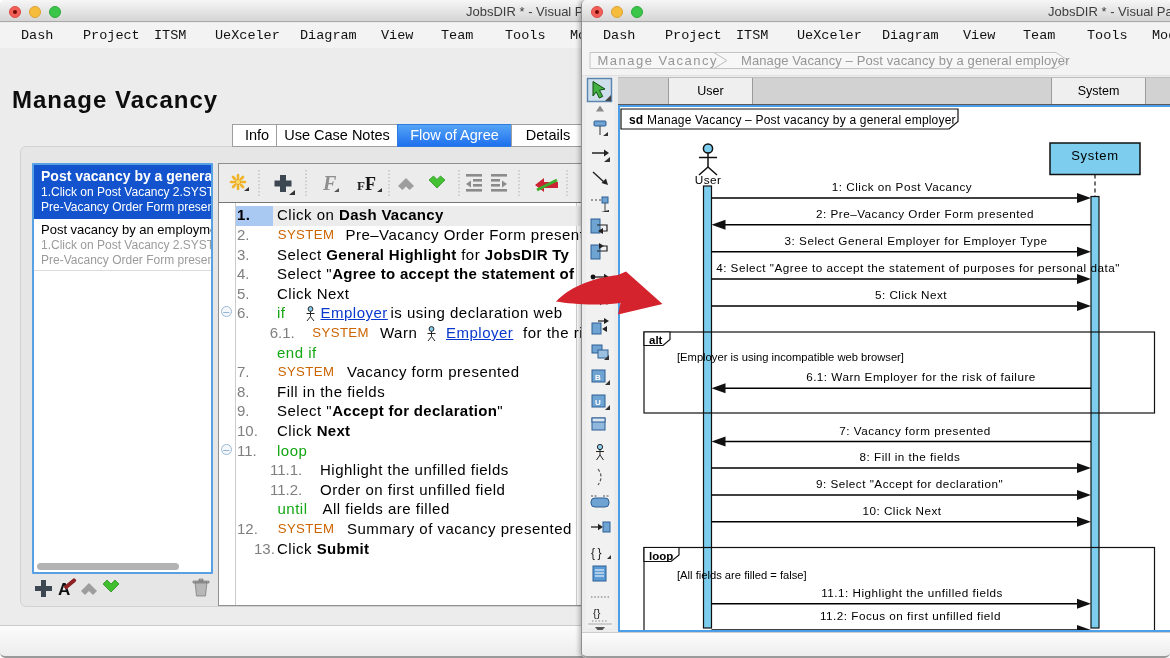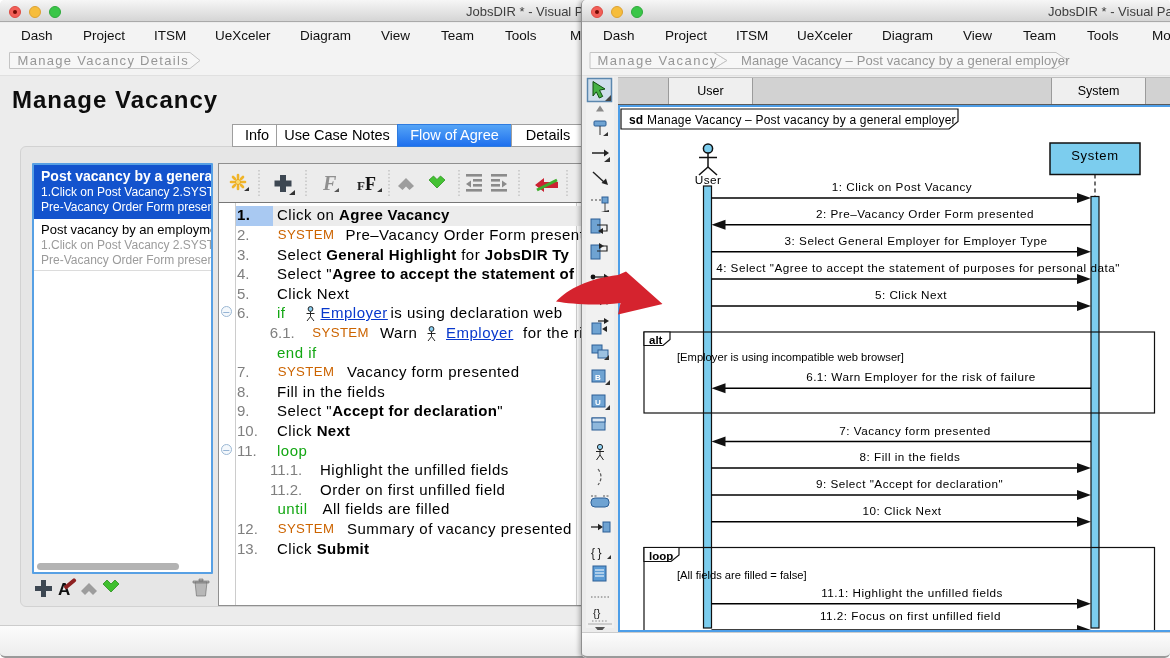--- a/index.html
+++ b/index.html
@@ -9,21 +9,21 @@
 .win { position:absolute; top:0; height:658px; background:#ececec; border-radius:5px 5px 5px 5px; overflow:hidden; }
 #winL { left:0; width:592px; z-index:1; }
 #winR { left:581px; width:589px; z-index:2; border-left:1px solid #8f8f8f; box-shadow:-2px 0 4px rgba(0,0,0,0.25); }
 .titlebar { position:absolute; left:0; top:0; right:0; height:22px; background:linear-gradient(#f6f6f6,#d5d5d5); border-bottom:1px solid #a9a9a9; }
 .tl { position:absolute; top:5.5px; width:12px; height:12px; border-radius:50%; }
 .tl.red { background:#f25f58; border:1px solid #dd4b43; }
 .tl.yel { background:#f6bd3c; border:1px solid #dda232; }
 .tl.grn { background:#3ac648; border:1px solid #2fa93c; }
 .tl.red::after { content:""; position:absolute; left:3px; top:3px; width:4px; height:4px; border-radius:50%; background:#730b04; }
 .wtitle { position:absolute; top:4px; left:466px; font-size:13px; color:#3d3d3d; white-space:nowrap; }
-.menubar { position:absolute; left:0; top:23px; right:0; height:25px; background:#f3f3f3; }
+.menubar { position:absolute; left:0; top:23px; right:0; height:25px; background:#f3f3f3;font-family:Liberation Mono, monospace; }
 .menubar span { position:absolute; top:5px; font-size:13.5px; color:#111; white-space:nowrap; }
 .crumbbar { position:absolute; left:0; top:48px; right:0; height:28px; background:#f3f3f3; border-bottom:1px solid #e0e0e0; }
 .statusbar { position:absolute; left:0; right:0; bottom:0; height:33px; background:linear-gradient(#fcfcfc,#ededed); border-top:1px solid #cccccc; border-bottom:2px solid #9a9a9a; border-radius:0 0 5px 5px; }
 
 #h1L { left:12px; top:86px; font-size:24px; font-weight:bold; color:#0d0d0d; letter-spacing:1px; }
 .tabs { position:absolute; top:124px; height:23px; z-index:3; }
 .tab { position:absolute; top:0; height:23px; background:#ffffff; border:1px solid #9e9e9e; color:#000; font-size:14.5px; text-align:center; line-height:21px; }
 .tab.sel { background:linear-gradient(#55a4f6,#1e70ee); color:#fff; border-color:#2e7bdf; }
 #panelL { position:absolute; left:20px; top:146px; width:566px; height:461px; background:#e6e6e6; border:1px solid #d2d2d2; border-radius:6px; }
 #uclist { position:absolute; left:32px; top:163px; width:181px; height:411px; background:#ffffff; border:2px solid #57a0e4; border-radius:1px; overflow:hidden; }
@@ -68,26 +68,20 @@
       <span style="left:21px;">Dash</span>
       <span style="left:83px;">Project</span>
       <span style="left:154px;">ITSM</span>
       <span style="left:215px;">UeXceler</span>
       <span style="left:300px;">Diagram</span>
       <span style="left:381px;">View</span>
       <span style="left:441px;">Team</span>
       <span style="left:505px;">Tools</span>
       <span style="left:570px;">Modeling</span>
     </div>
-    <div class="crumbbar">
-      <svg class="abs" style="left:0;top:0;" width="592" height="28" viewBox="0 0 592 28">
-        <path d="M9.5,4.5 H190 L200,12.5 L190,20.5 H9.5 Z" fill="#f7f7f7" stroke="#c4c4c4" stroke-width="1"></path>
-        <text x="17.5" y="17" font-size="13" fill="#969696" letter-spacing="1.3">Manage Vacancy Details</text>
-      </svg>
-    </div>
     <div class="abs" id="h1L">Manage Vacancy</div>
     <div class="tabs" style="left:232px; width:354px;">
       <div class="tab" style="left:0; width:50px;">Info</div>
       <div class="tab" style="left:44px; width:122px;">Use Case Notes</div>
       <div class="tab sel" style="left:165px; width:115px;">Flow of Agree</div>
       <div class="tab" style="left:279px; width:74px;">Details</div>
     </div>
     <div id="panelL"></div>
     <div id="uclist">
       <div id="ucsel">
@@ -178,21 +172,21 @@
           </g>
         </svg>
       </div>
       <div id="flowlist">
         <div class="gutline"></div>
         <div class="abs" style="left:357px;top:0;bottom:0;width:1px;background:#cfcfcf;"></div>
         <div class="abs" style="left:17px;top:3px;width:37px;height:20px;background:#a9c9f2;"></div>
         <div class="abs" style="left:54px;top:3px;right:0;height:20px;background:#ececec;"></div>
         <div class="frow" style="top:2.3px;">
             <span class="p" style="left:18px;color:#000;font-weight:bold;">1.</span>
-            <span class="p" style="left:58px;">Click on <b>Agree Vacancy</b></span>
+            <span class="p" style="left:58px;">Click on <b>Dash Vacancy</b></span>
           </div>
         <div class="frow" style="top:21.9px;">
             <span class="p fnum" style="left:18px;">2.</span>
             <span class="p sys" style="left:58.7px;">SYSTEM</span>
             <span class="p" style="left:126.4px;">Pre–Vacancy Order Form present</span>
           </div>
         <div class="frow" style="top:41.5px;">
             <span class="p fnum" style="left:18px;">3.</span>
             <span class="p" style="left:58px;">Select <b>General Highlight</b> for <b>JobsDIR Ty</b></span>
           </div>
@@ -268,21 +262,21 @@
         <div class="frow" style="top:296.3px;">
             <span class="p kw" style="left:58.5px;">until</span>
             <span class="p" style="left:103.5px;">All fields are filled</span>
           </div>
         <div class="frow" style="top:315.9px;">
             <span class="p fnum" style="left:18px;">12.</span>
             <span class="p sys" style="left:58.7px;">SYSTEM</span>
             <span class="p" style="left:128px;">Summary of vacancy presented</span>
           </div>
         <div class="frow" style="top:335.5px;">
-            <span class="p fnum" style="left:18px;">13.</span>
+            <span class="p fnum" style="left:35px;">13.</span>
             <span class="p" style="left:58px;">Click <b>Submit</b></span>
           </div>
       </div>
     </div>
     <div class="statusbar"></div>
   </div>
 
   <div class="win" id="winR">
     <div class="titlebar">
       <div class="tl red" style="left:9px;"></div>

